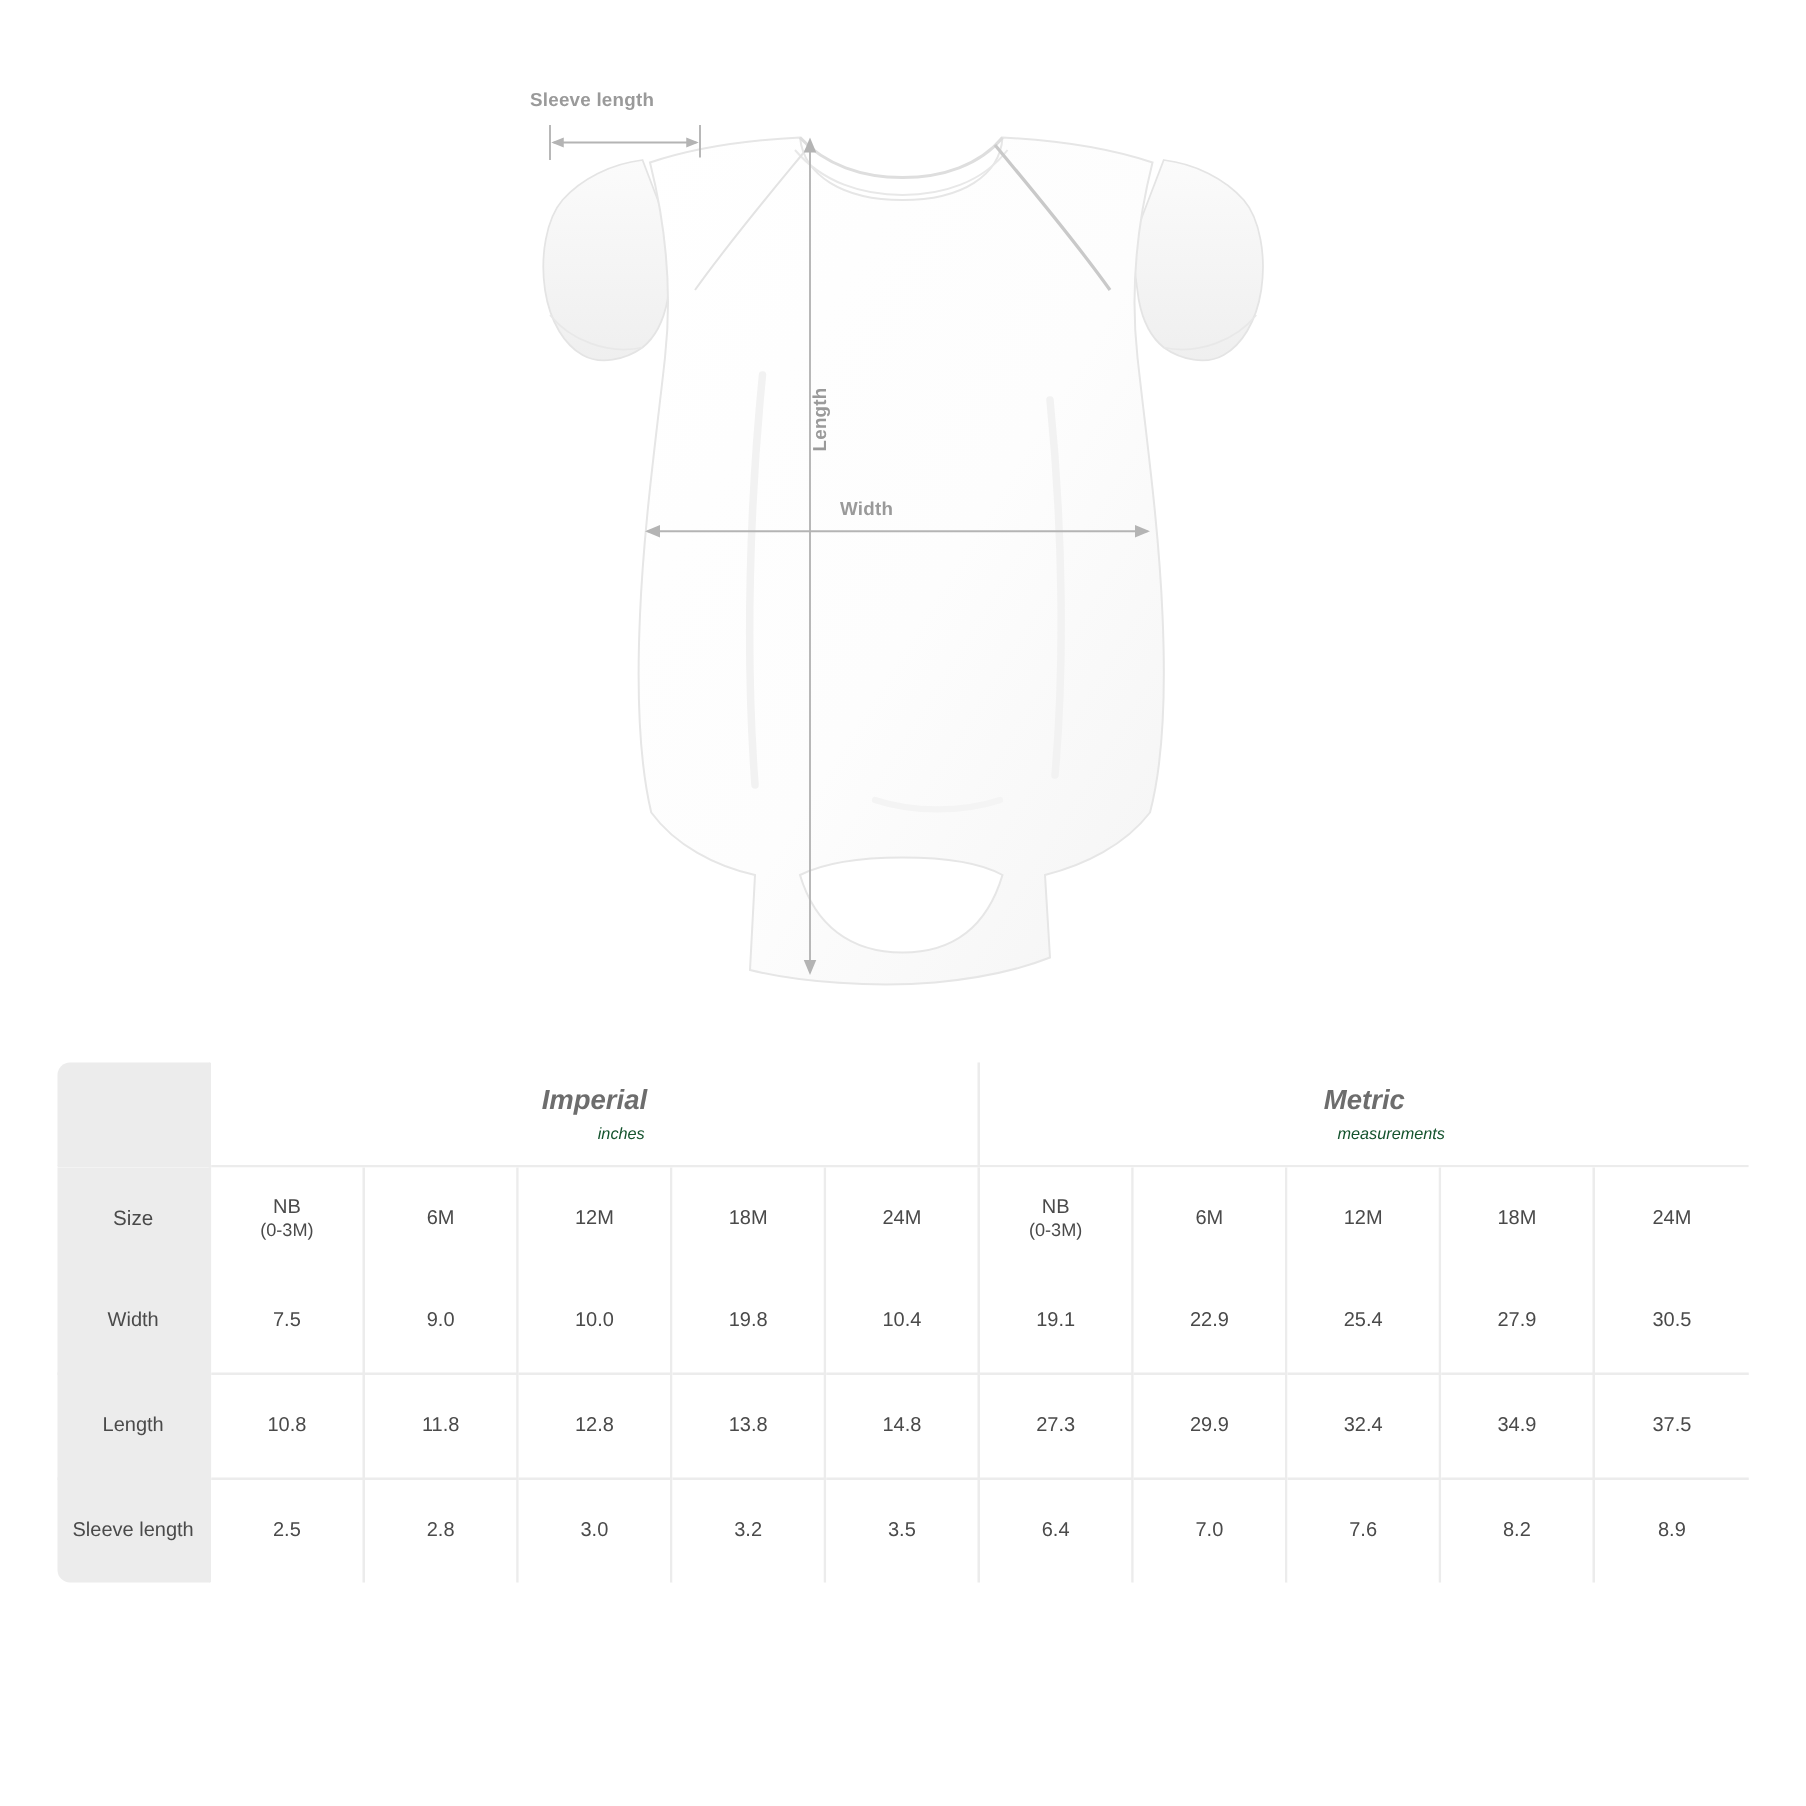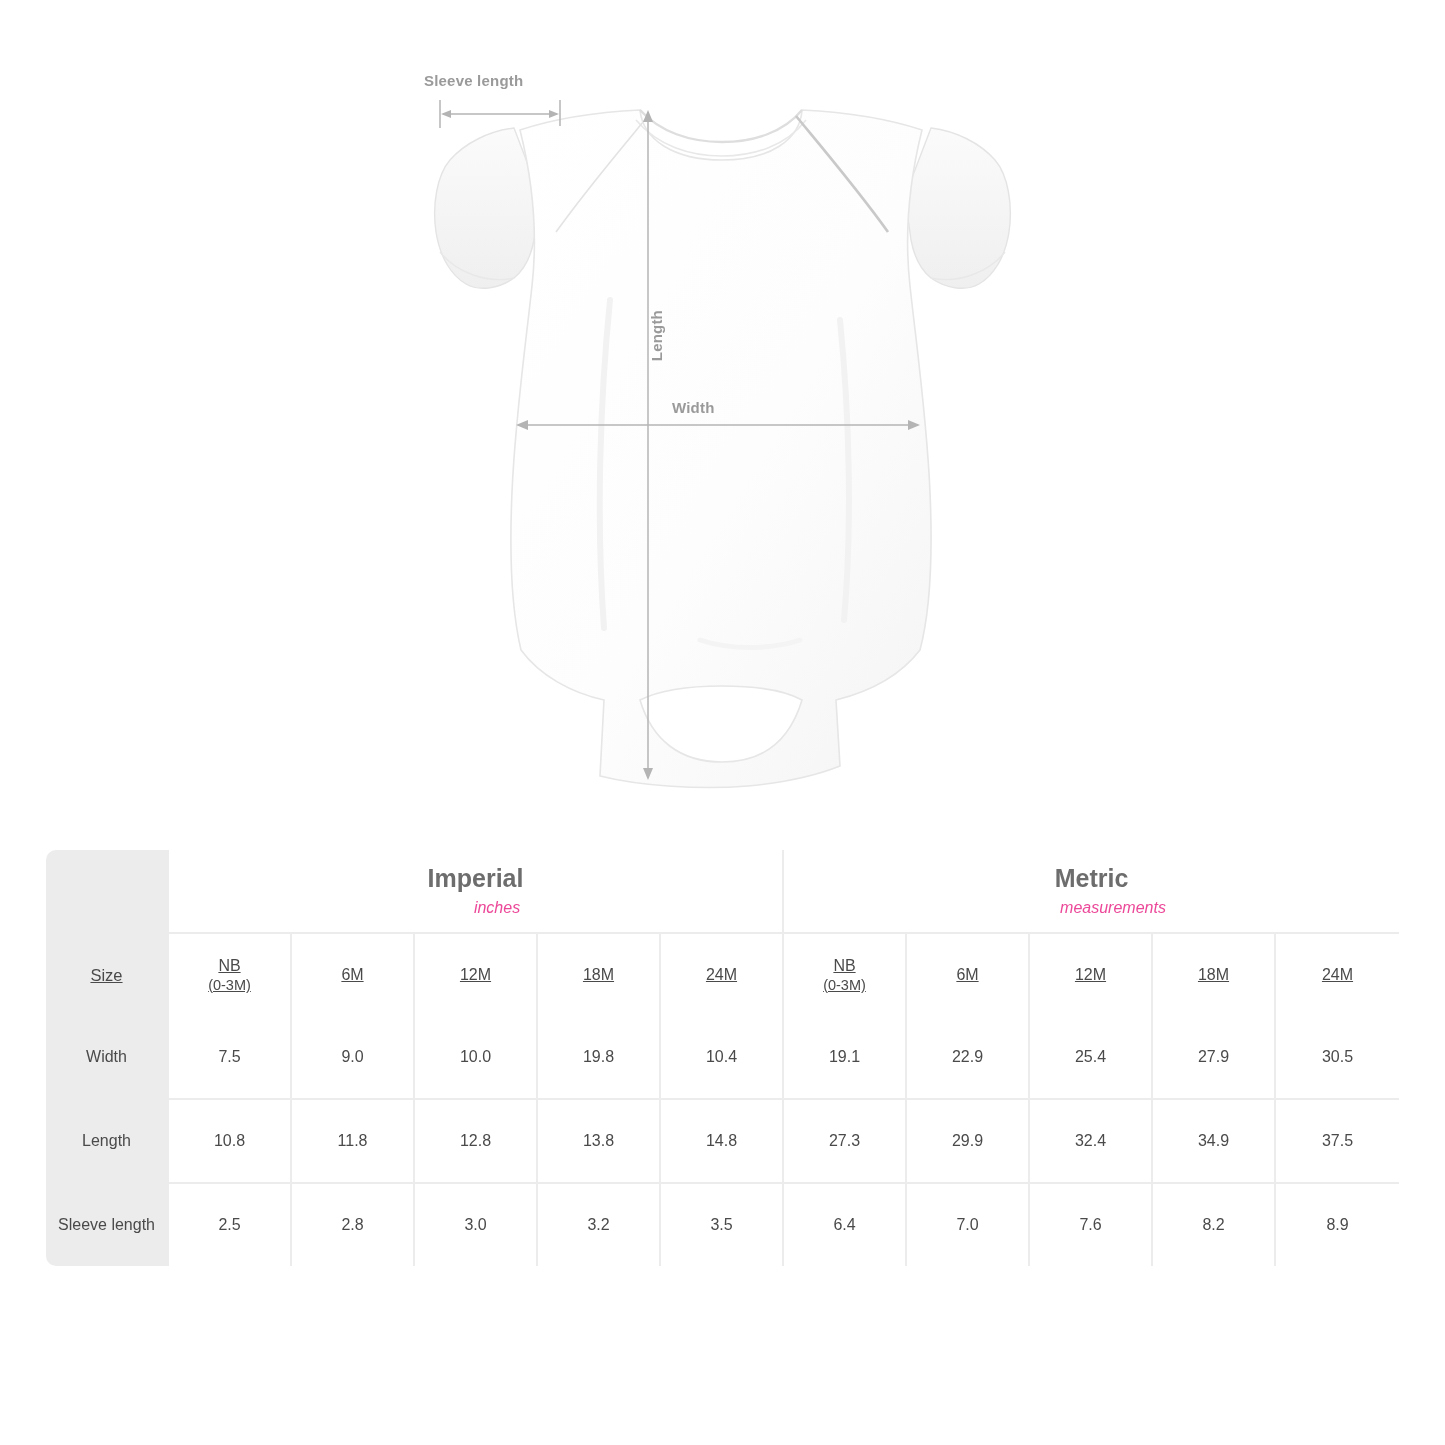--- a/index.html
+++ b/index.html
@@ -107,50 +107,50 @@
   }
 
   
   .sys-row th {
     background: #ececec;
     border-right: none;
     border-bottom: none;
     height: 108px;
   }
   .sys-name {
-    font-size: 25px;
+    font-size: 22px;
+    font-style: italic;
     font-weight: bold;
     color: #6d6d6d;
     line-height: 1.1;
   }
   .sys-unit {
-    font-size: 16px;
+    font-size: 13px;
     font-style: italic;
-    color: #ec4899;
+    color: #14532d;
     margin-top: 6px;
     margin-left: 43px;
   }
   .sys-row th.corner {
     background: #ececec;
   }
   .sys-row th.rounded-left {
     border-top-left-radius: 10px;
   }
   .sys-row th.rounded-right {
     border-top-right-radius: 10px;
   }
 
   
   .size-row td {
     background: #ececec;
     font-weight: bold;
     font-size: 15.5px;
     color: #4a4a4a;
     height: 84px;
-    text-decoration: underline;
   }
   .size-row td.rowhead {
     font-size: 16.5px;
   }
   .nb-main { display: block; }
   .nb-sub { display: block; font-size: 14.5px; margin-top: 2px; }
 
   
   .rowhead {
     background: #ececec !important;

